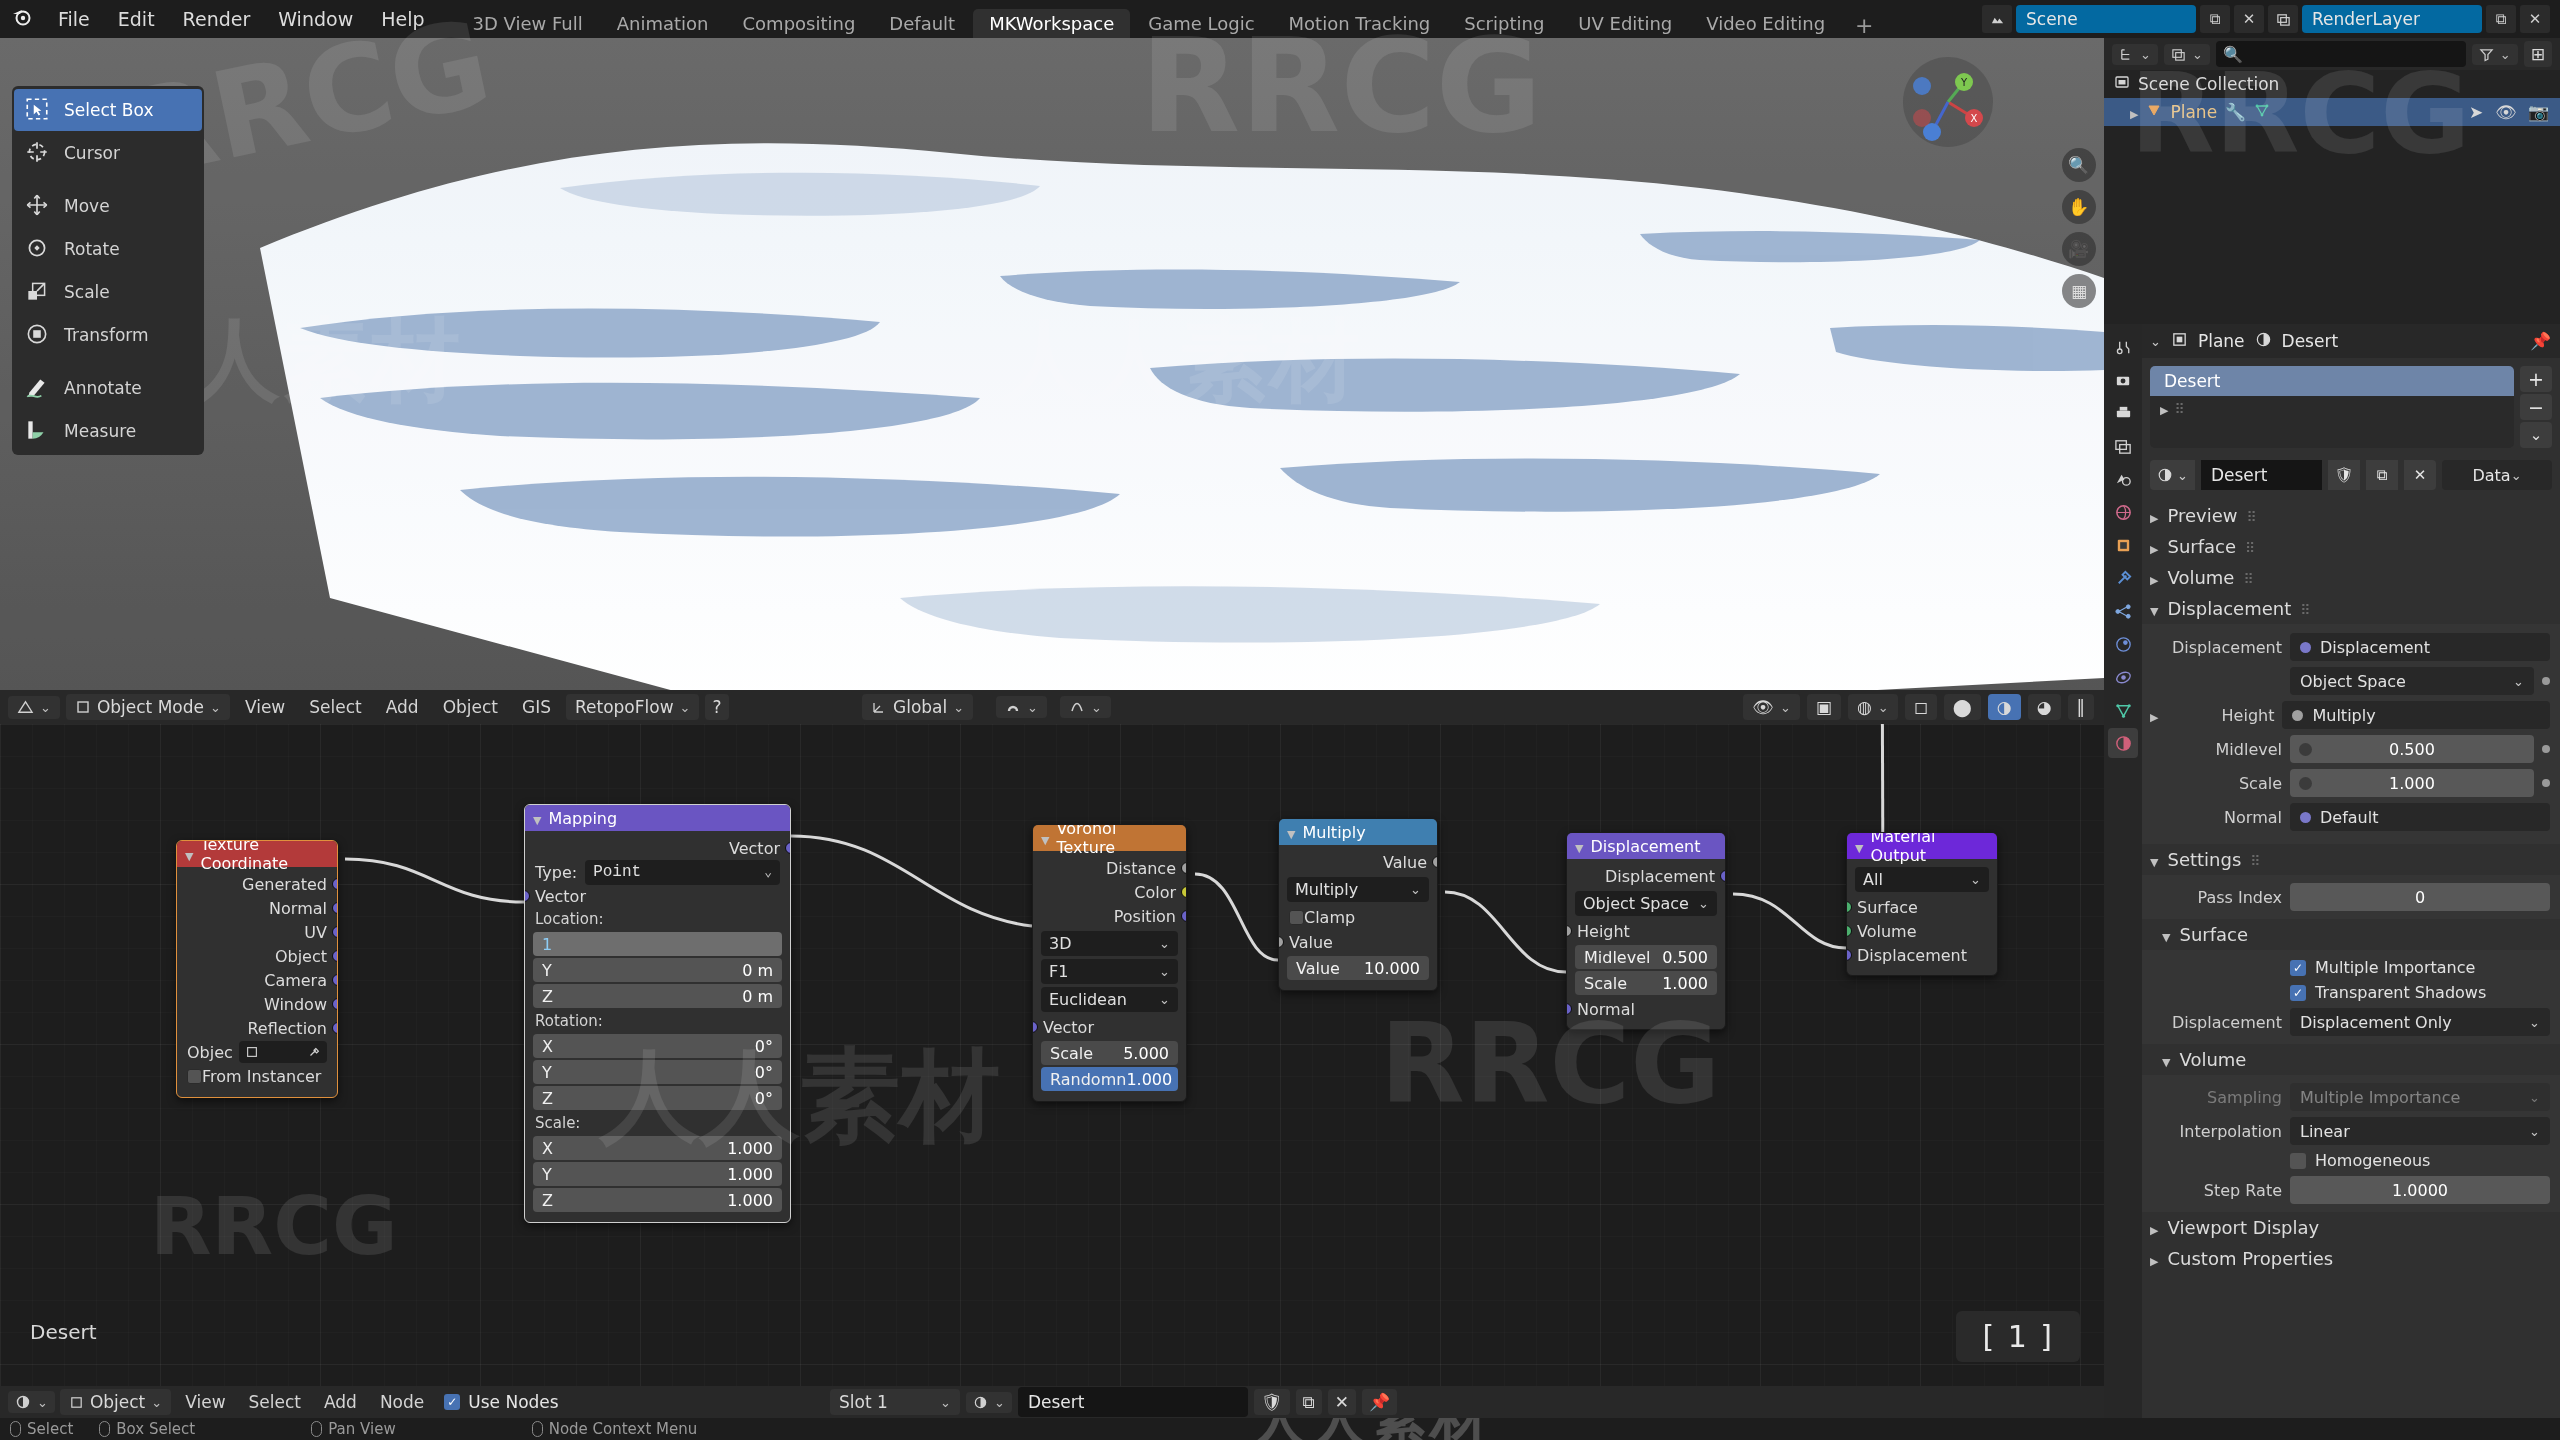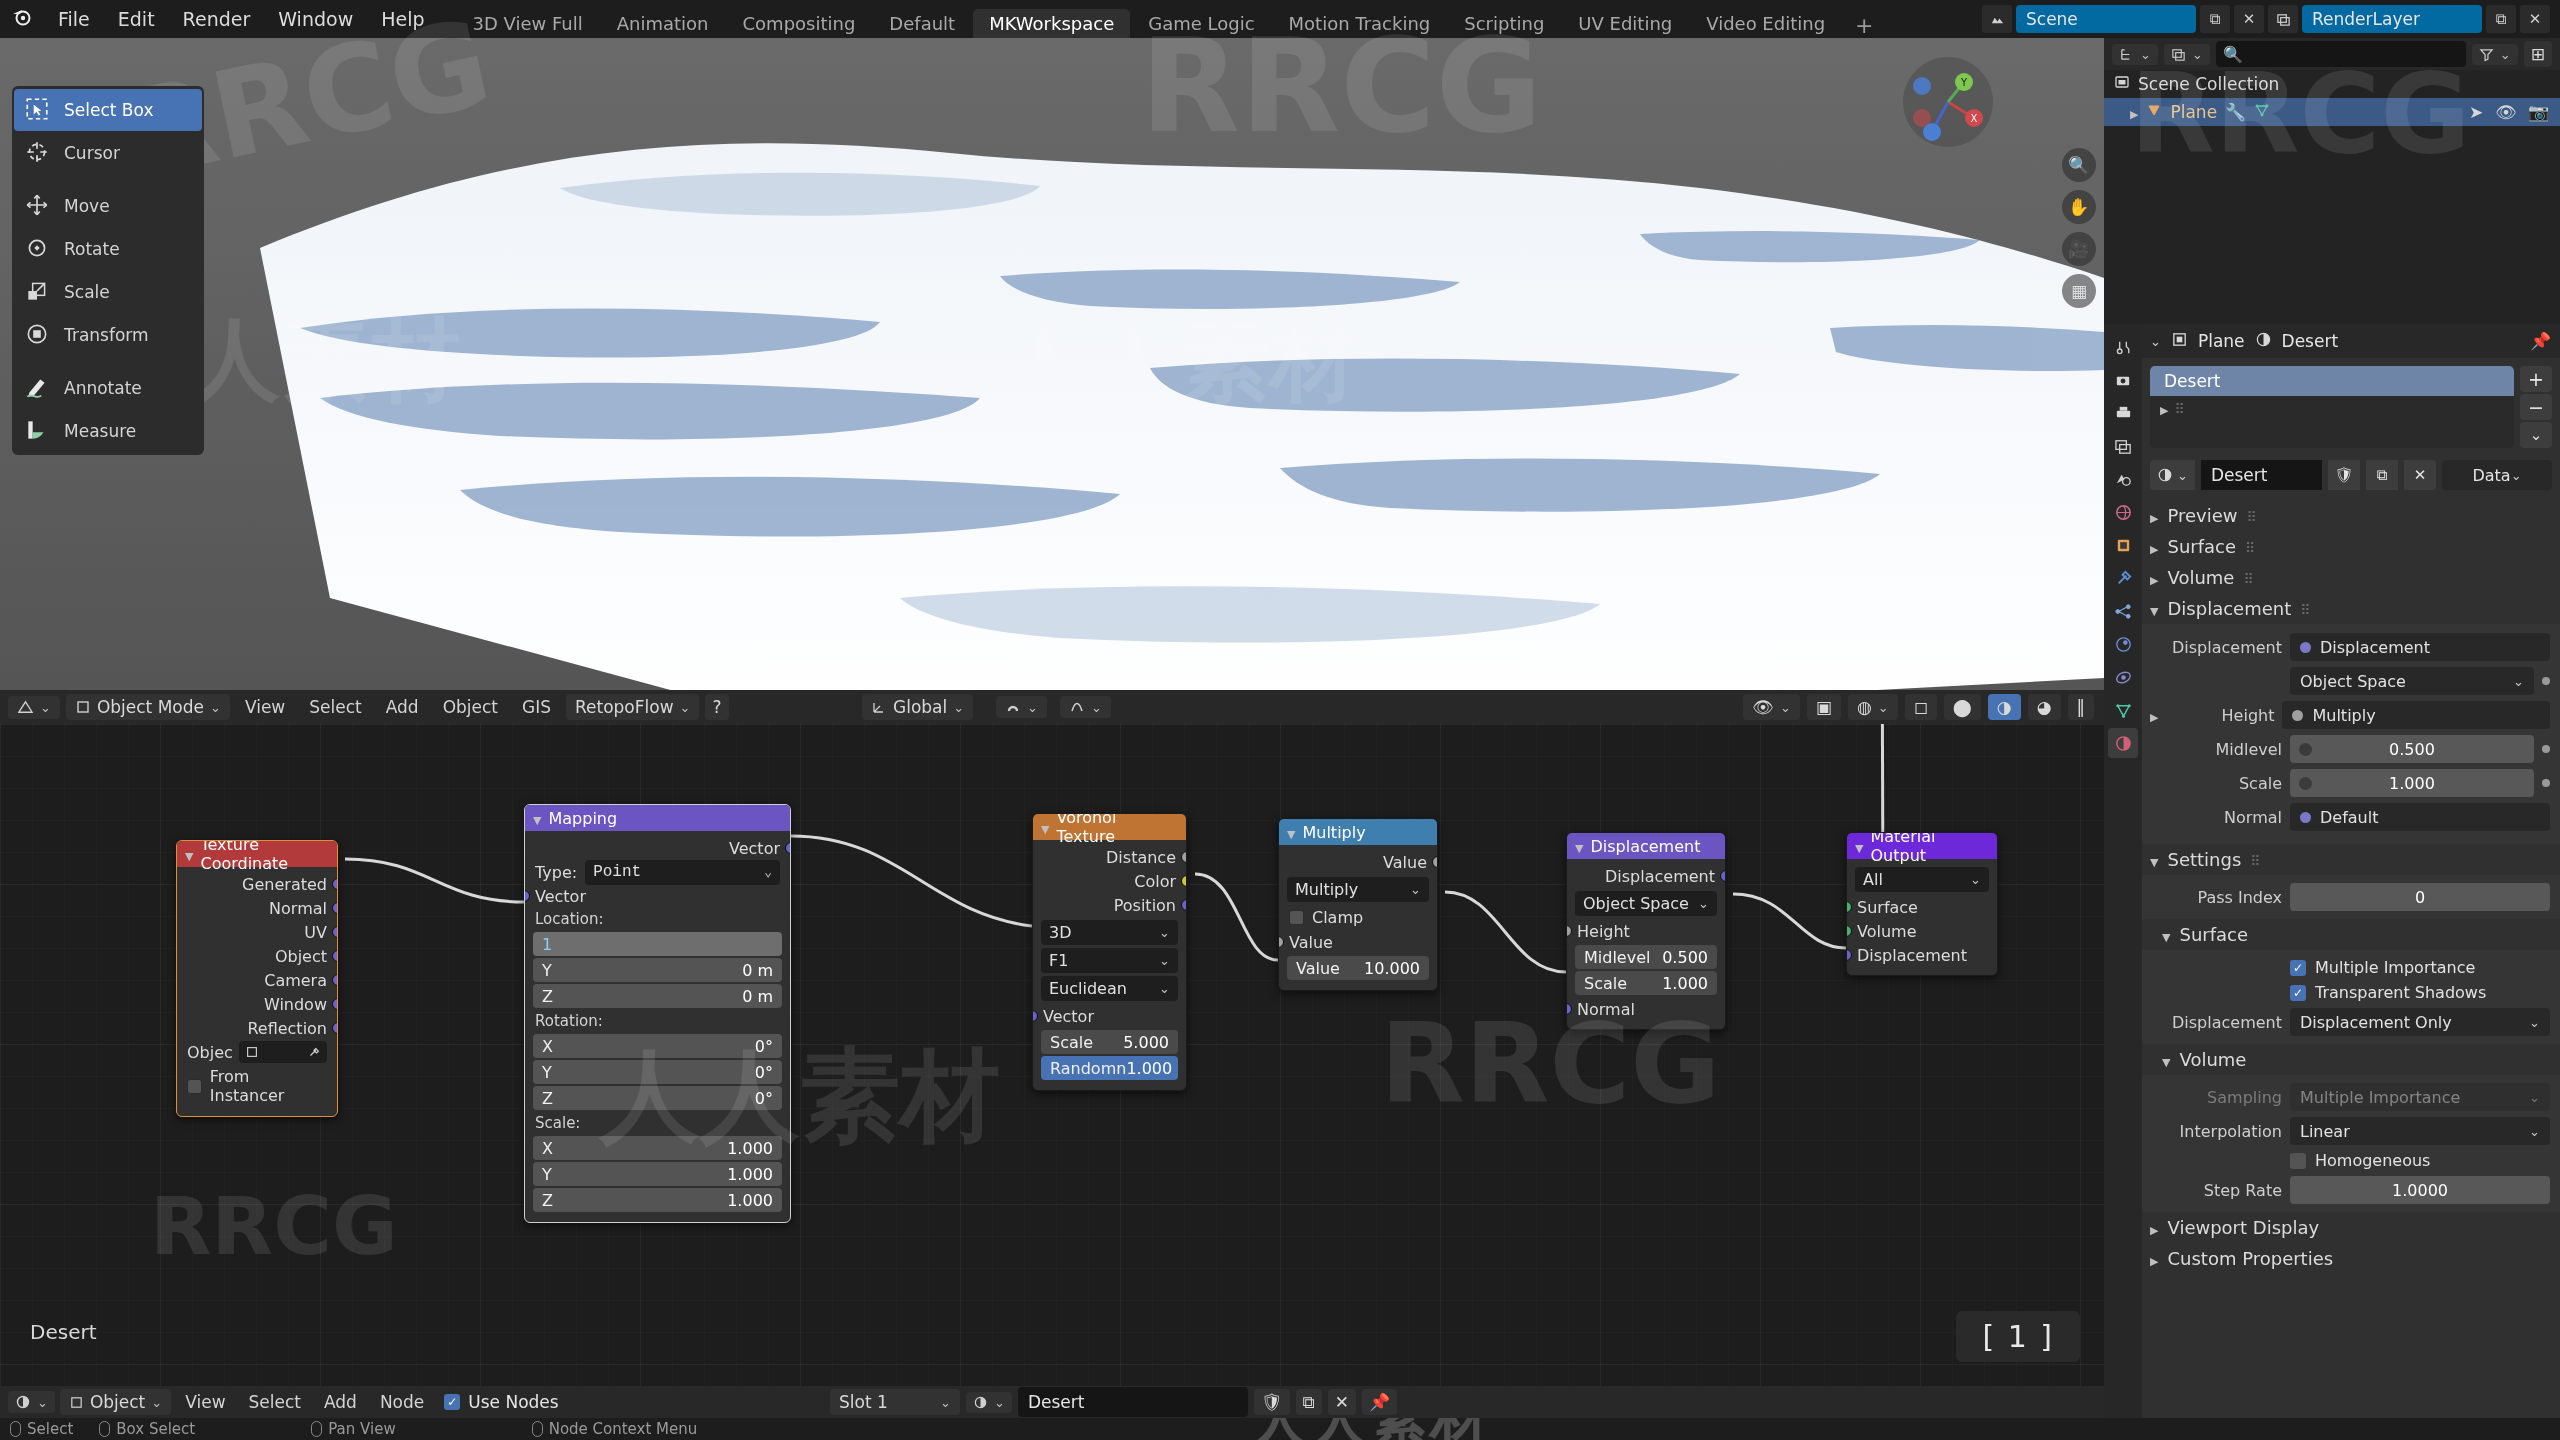--- a/index.html
+++ b/index.html
@@ -66,21 +66,21 @@
   .nlabel { font-size:16px; color:#dcdcdc; }
   .nsel { background:#1e1e1e; border-radius:4px; height:25px; margin:3px 8px; display:flex; align-items:center; justify-content:space-between; padding:0 8px; font-size:16px; color:#e0e0e0;}
   .nval { background:#545454; border-radius:4px; height:24px; margin:2px 8px; display:flex; align-items:center; justify-content:space-between; padding:0 9px; font-size:16px; color:#fff;}
   .nval.blue { background:#4772b3; }
   .nval.dark { background:#4a4a4a; }
   .nval.edit { background:#6e6e6e; }
   .nval .k { color:#f0f0f0; }
   .sockdot { position:absolute; width:12px; height:12px; border-radius:6px; border:1px solid #0d0d0d; }
   .sk-l { left:-7px; } .sk-r { right:-7px; }
   .nhdrline { font-size:15px; padding:2px 10px; color:#d4d4d4;}
-  .ncheck { display:flex; align-items:center; gap:8px; padding:3px 10px; font-size:16px; color:#dcdcdc;}
+  .ncheck { display:flex; align-items:center; gap:0; padding:3px 10px; font-size:16px; color:#dcdcdc;}
   .cbox { width:15px; height:15px; border-radius:3px; background:#545454; border:1px solid #2b2b2b;}
   #nodewires { position:absolute; inset:0; pointer-events:none; }
   #node-name { position:absolute; left:30px; bottom:42px; font-size:20px; color:#d8d8d8; }
   #frame-badge { position:absolute; right:24px; bottom:24px; background:#2a2a2a; border-radius:6px;
      padding:8px 26px; font-size:30px; color:#e9e9e9; letter-spacing:2px;}
 
   
   #ne-header { position:absolute; left:0; top:1386px; width:2104px; height:32px; background:#282828; display:flex; align-items:center; padding:0 8px; gap:5px; z-index:8;}
 
   
@@ -496,21 +496,21 @@
             <span class="k">Y</span>
             <span>1.000</span>
           </div>
         <div class="nval">
             <span class="k">Z</span>
             <span>1.000</span>
           </div>
       </div>
     </div>
 
-    <div class="node" style="left:1032px; top:89px; width:155px;">
+    <div class="node" style="left:1032px; top:100px; width:155px;">
       <div class="hdr" style="background:#c07434;">
         <span class="caret-d"></span>
         <span>Voronoi Texture</span>
       </div>
       <div class="body">
         <div class="nrow out">
             <span class="nlabel">Distance</span>
             <span class="sockdot sk-r" style="background:#a0a0a0;top:6px;"></span>
           </div>
         <div class="nrow out">

